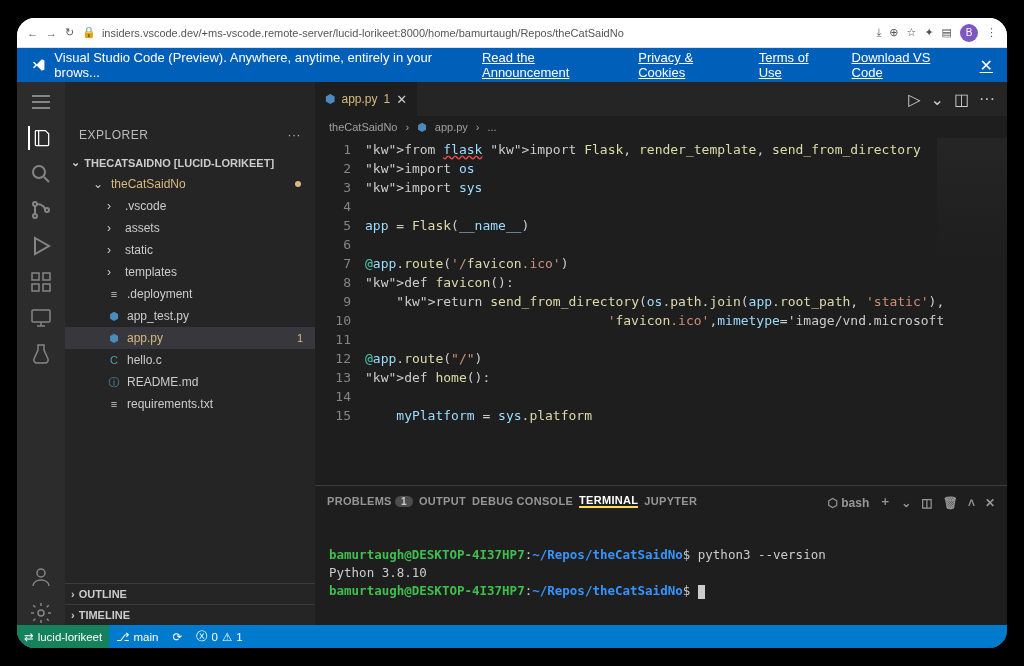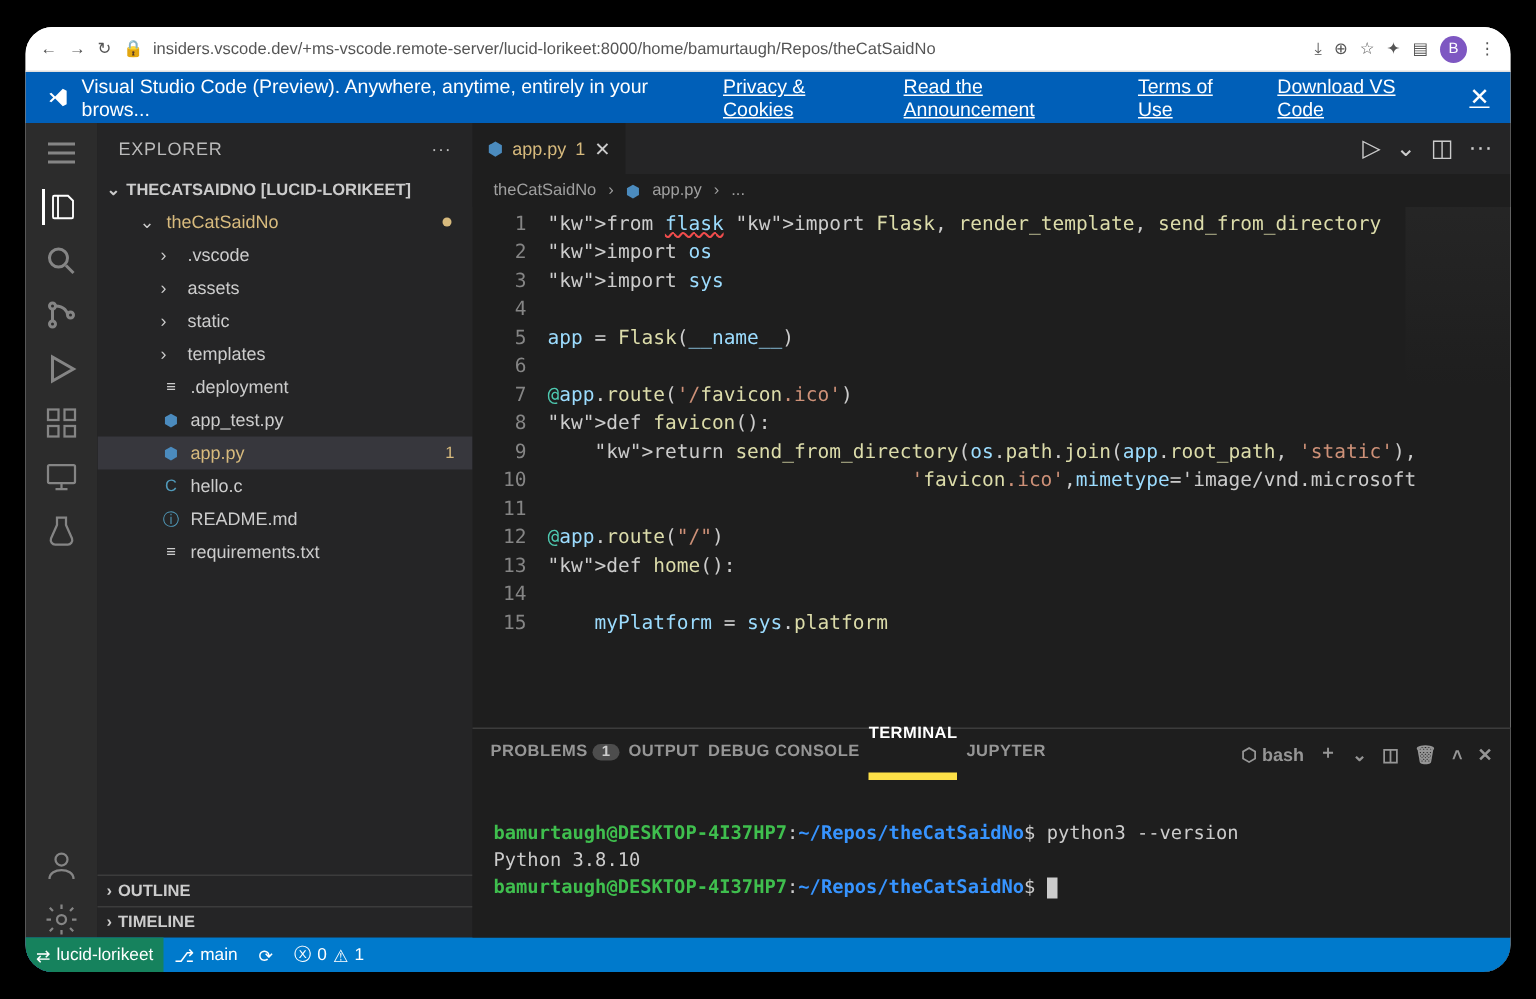--- a/index.html
+++ b/index.html
@@ -14,21 +14,21 @@
 .banner .links { display: flex; gap: 20px; margin-left: auto; align-items: center; }
 .banner .links span { text-decoration: underline; cursor: pointer; }
 .banner .close { font-size: 16px; cursor: pointer; }
 .ide { flex: 1; display: flex; flex-direction: column; background: #1e1e1e; color: #ccc; min-height: 0; }
 .ide-main { flex: 1; display: flex; min-height: 0; }
 .activity-bar { width: 48px; background: #2c2c2c; display: flex; flex-direction: column; align-items: center; padding-top: 8px; gap: 12px; }
 .activity-bar .aicon { width: 24px; height: 24px; display: flex; align-items: center; justify-content: center; color: #858585; cursor: pointer; }
 .activity-bar .aicon.active { color: #fff; border-left: 2px solid #fff; margin-left: -2px; padding-left: 2px; }
 .activity-bar .spacer { flex: 1; }
 .sidebar { width: 250px; background: #252526; display: flex; flex-direction: column; font-size: 12px; }
-.sidebar-title { height: 34px; display: flex; align-items: center; padding: 0 14px; color: #bbb; letter-spacing: 0.5px; justify-content: space-between; }
+.sidebar-title { height: 34px; display: flex; align-items: center; padding: 0 14px; color: #bbb; letter-spacing: 0.5px; justify-content: space-between; margin-top: 36px; }
 .folder-header { padding: 4px 6px; color: #ccc; font-weight: 600; display: flex; align-items: center; gap: 4px; font-size: 11px; }
 .tree { flex: 1; overflow: auto; }
 .tree-item { display: flex; align-items: center; gap: 6px; padding: 2px 0 2px 20px; height: 22px; cursor: pointer; color: #ccc; }
 .tree-item.depth1 { padding-left: 28px; }
 .tree-item.depth2 { padding-left: 42px; }
 .tree-item.project { color: #d7ba7d; }
 .tree-item.selected { background: #37373d; color: #d7ba7d; }
 .tree-item .chev { width: 12px; color: #ccc; }
 .tree-item .ficon { width: 14px; text-align: center; font-size: 11px; }
 .tree-item .badge { margin-left: auto; margin-right: 12px; color: #d7ba7d; font-size: 11px; }
@@ -43,21 +43,21 @@
 .tabs-right { margin-left: auto; display: flex; align-items: center; gap: 10px; padding-right: 12px; color: #ccc; }
 .breadcrumbs { height: 22px; display: flex; align-items: center; gap: 8px; padding: 0 14px; font-size: 11px; color: #a0a0a0; background: #1e1e1e; }
 .code-wrap { flex: 1; display: flex; overflow: hidden; font-family: "Consolas", monospace; font-size: 13px; line-height: 19px; position: relative; }
 .gutter { width: 50px; text-align: right; color: #858585; padding-right: 14px; padding-top: 2px; }
 .code { flex: 1; padding-top: 2px; white-space: pre; overflow: hidden; }
 .minimap { position: absolute; right: 0; top: 0; width: 70px; height: 120px; background: linear-gradient(#2a2a2a, #1e1e1e); opacity: 0.6; } .str { color: #ce9178; } .fn { color: #dcdcaa; } .var { color: #9cdcfe; } .dec { color: #4ec9b0; }
 .err-underline { text-decoration: wavy underline #f14c4c; }
 .panel { height: 140px; background: #1e1e1e; border-top: 1px solid #3c3c3c; display: flex; flex-direction: column; font-size: 12px; }
 .panel-tabs { display: flex; align-items: center; height: 30px; padding: 0 12px; gap: 6px; color: #969696; font-weight: bold; }
 .panel-tabs .ptab { cursor: pointer; font-size: 11px; letter-spacing: 0.3px; }
-.panel-tabs .ptab.active { color: #fff; border-bottom: 5px solid #fde047; padding-bottom: 20px; }
+.panel-tabs .ptab.active { color: #fff; border-bottom: 2px solid #fde047; padding-bottom: 0; }
 .panel-tabs .pcount { background: #4d4d4d; border-radius: 8px; padding: 0 6px; font-size: 10px; color: #ccc; }
 .panel-tabs .pright { margin-left: auto; display: flex; gap: 10px; align-items: flex-end; }
 .terminal { flex: 1; padding: 6px 14px; font-family: "Consolas", monospace; font-size: 12.5px; line-height: 18px; margin-top: 24px; }
 .t-user { color: #3fbf4e; font-weight: 600; } .t-path { color: #3794ff; font-weight: 600; } .t-text { color: #ccc; }
 .cursor-block { display: inline-block; width: 7px; height: 14px; background: #ccc; vertical-align: middle; }
 .statusbar { height: 23px; background: #007acc; color: #fff; display: flex; align-items: center; font-size: 11.5px; }
 .statusbar .remote { height: 100%; background: #16825d; display: flex; align-items: center; padding: 0 10px; gap: 4px; }
 .statusbar .sitem { padding: 0 7px; display: flex; align-items: center; gap: 4px; height: 100%; cursor: pointer; }
 .statusbar .sright { margin-left: auto; display: flex; }
 svg { width: 16px; height: 16px; }
@@ -88,22 +88,22 @@
   </div>
 
   <div class="banner">
     <div class="vslogo">
       <svg viewBox="0 0 24 24" fill="#fff">
           <path d="M17 3l-9 9 9 9 4-2V5l-4-2zM3 8l4 4-4 4 2 1 5-5-5-5-2 1z"></path>
         </svg>
       <span>Visual Studio Code (Preview). Anywhere, anytime, entirely in your brows...</span>
     </div>
     <div class="links">
+      <span>Read the Announcement</span>
       <span>Privacy &amp; Cookies</span>
-      <span>Read the Announcement</span>
       <span>Terms of Use</span>
       <span>Download VS Code</span>
       <span class="close">✕</span>
     </div>
   </div>
 
   <div class="ide">
     <div class="ide-main">
 
       <div class="activity-bar">

